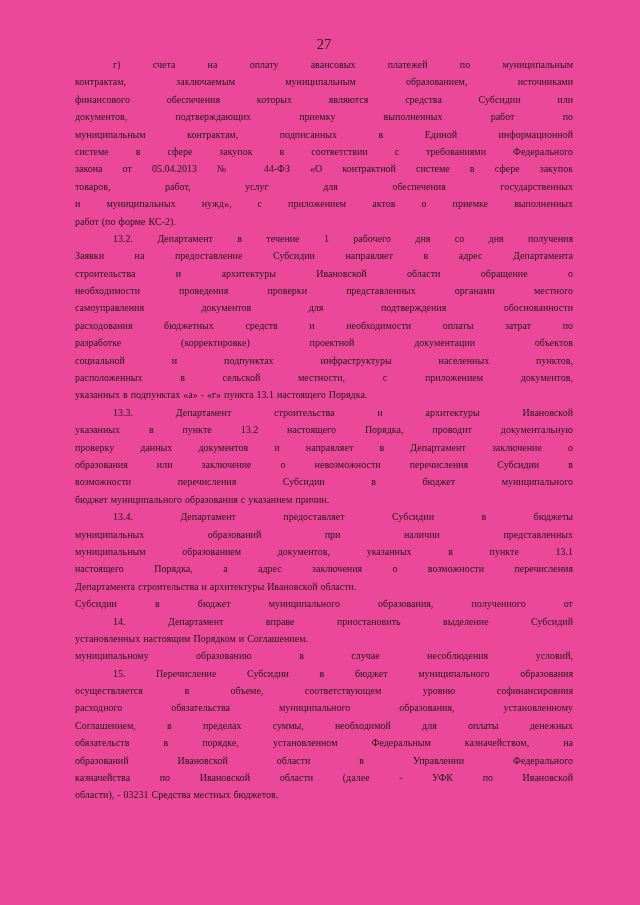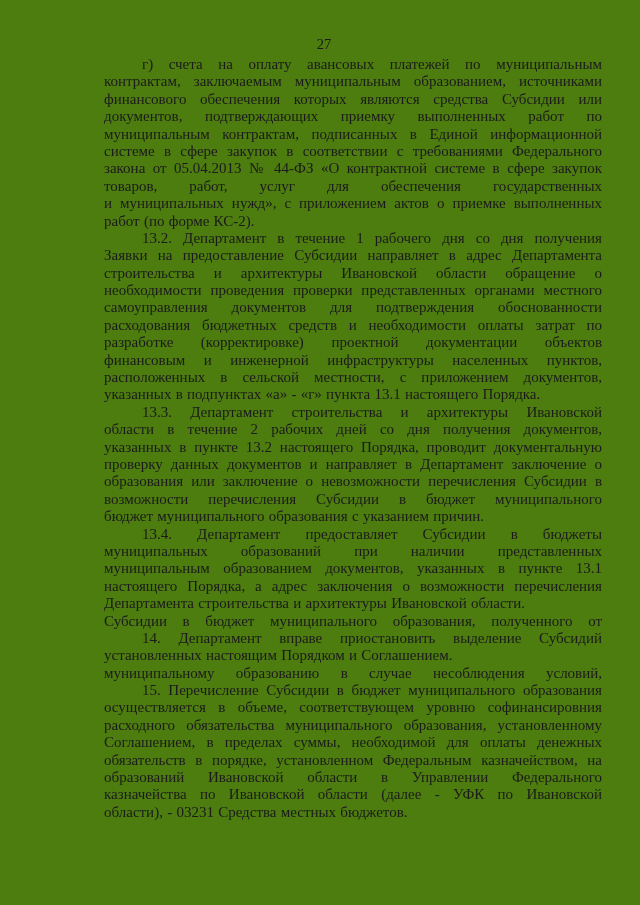--- a/index.html
+++ b/index.html
@@ -4,21 +4,21 @@
 <style>
   html, body {
     margin: 0;
     padding: 0;
     background: #ffffff;
   }
   .page {
     position: relative;
     width: 640px;
     height: 905px;
-    background: #4d7c0f;
+    background: #ec4899;
     font-family: "Liberation Serif", serif;
     color: #1b1b1b;
     overflow: hidden;
   }
   .page-number {
     position: absolute;
     top: 36px;
     left: 75px;
     width: 498px;
     text-align: center;
@@ -31,28 +31,27 @@
     left: 75px;
     width: 498px;
   }
   .paragraph {
     margin: 0;
     padding: 0;
   }
   .line {
     width: 100%;
     box-sizing: border-box;
-    font-size: 15px;
+    font-size: 10px;
     line-height: 17.4px;
     height: 17.4px;
     overflow: hidden;
     text-align: justify;
     text-align-last: justify;
     word-spacing: 0.5px;
-    margin-left: 29px;
   }
   .line.first {
     padding-left: 38px;
   }
   .line.last {
     text-align-last: left;
   }
 </style>
 </head>
 <body>
@@ -73,27 +72,26 @@
         <div class="line last">работ (по форме КС-2).</div>
       </div>
       <div class="paragraph">
         <div class="line first">13.2. Департамент в течение 1 рабочего дня со дня получения</div>
         <div class="line">Заявки на предоставление Субсидии направляет в адрес Департамента</div>
         <div class="line">строительства и архитектуры Ивановской области обращение о</div>
         <div class="line">необходимости проведения проверки представленных органами местного</div>
         <div class="line">самоуправления документов для подтверждения обоснованности</div>
         <div class="line">расходования бюджетных средств и необходимости оплаты затрат по</div>
         <div class="line">разработке (корректировке) проектной документации объектов</div>
-        <div class="line">финансовым и инженерной инфраструктуры населенных пунктов,</div>
+        <div class="line">социальной и подпунктах инфраструктуры населенных пунктов,</div>
         <div class="line">расположенных в сельской местности, с приложением документов,</div>
         <div class="line last">указанных в подпунктах «а» - «г» пункта 13.1 настоящего Порядка.</div>
       </div>
       <div class="paragraph">
         <div class="line first">13.3. Департамент строительства и архитектуры Ивановской</div>
-        <div class="line">области в течение 2 рабочих дней со дня получения документов,</div>
         <div class="line">указанных в пункте 13.2 настоящего Порядка, проводит документальную</div>
         <div class="line">проверку данных документов и направляет в Департамент заключение о</div>
         <div class="line">образования или заключение о невозможности перечисления Субсидии в</div>
         <div class="line">возможности перечисления Субсидии в бюджет муниципального</div>
         <div class="line last">бюджет муниципального образования с указанием причин.</div>
       </div>
       <div class="paragraph">
         <div class="line first">13.4. Департамент предоставляет Субсидии в бюджеты</div>
         <div class="line">муниципальных образований при наличии представленных</div>
         <div class="line">муниципальным образованием документов, указанных в пункте 13.1</div>

